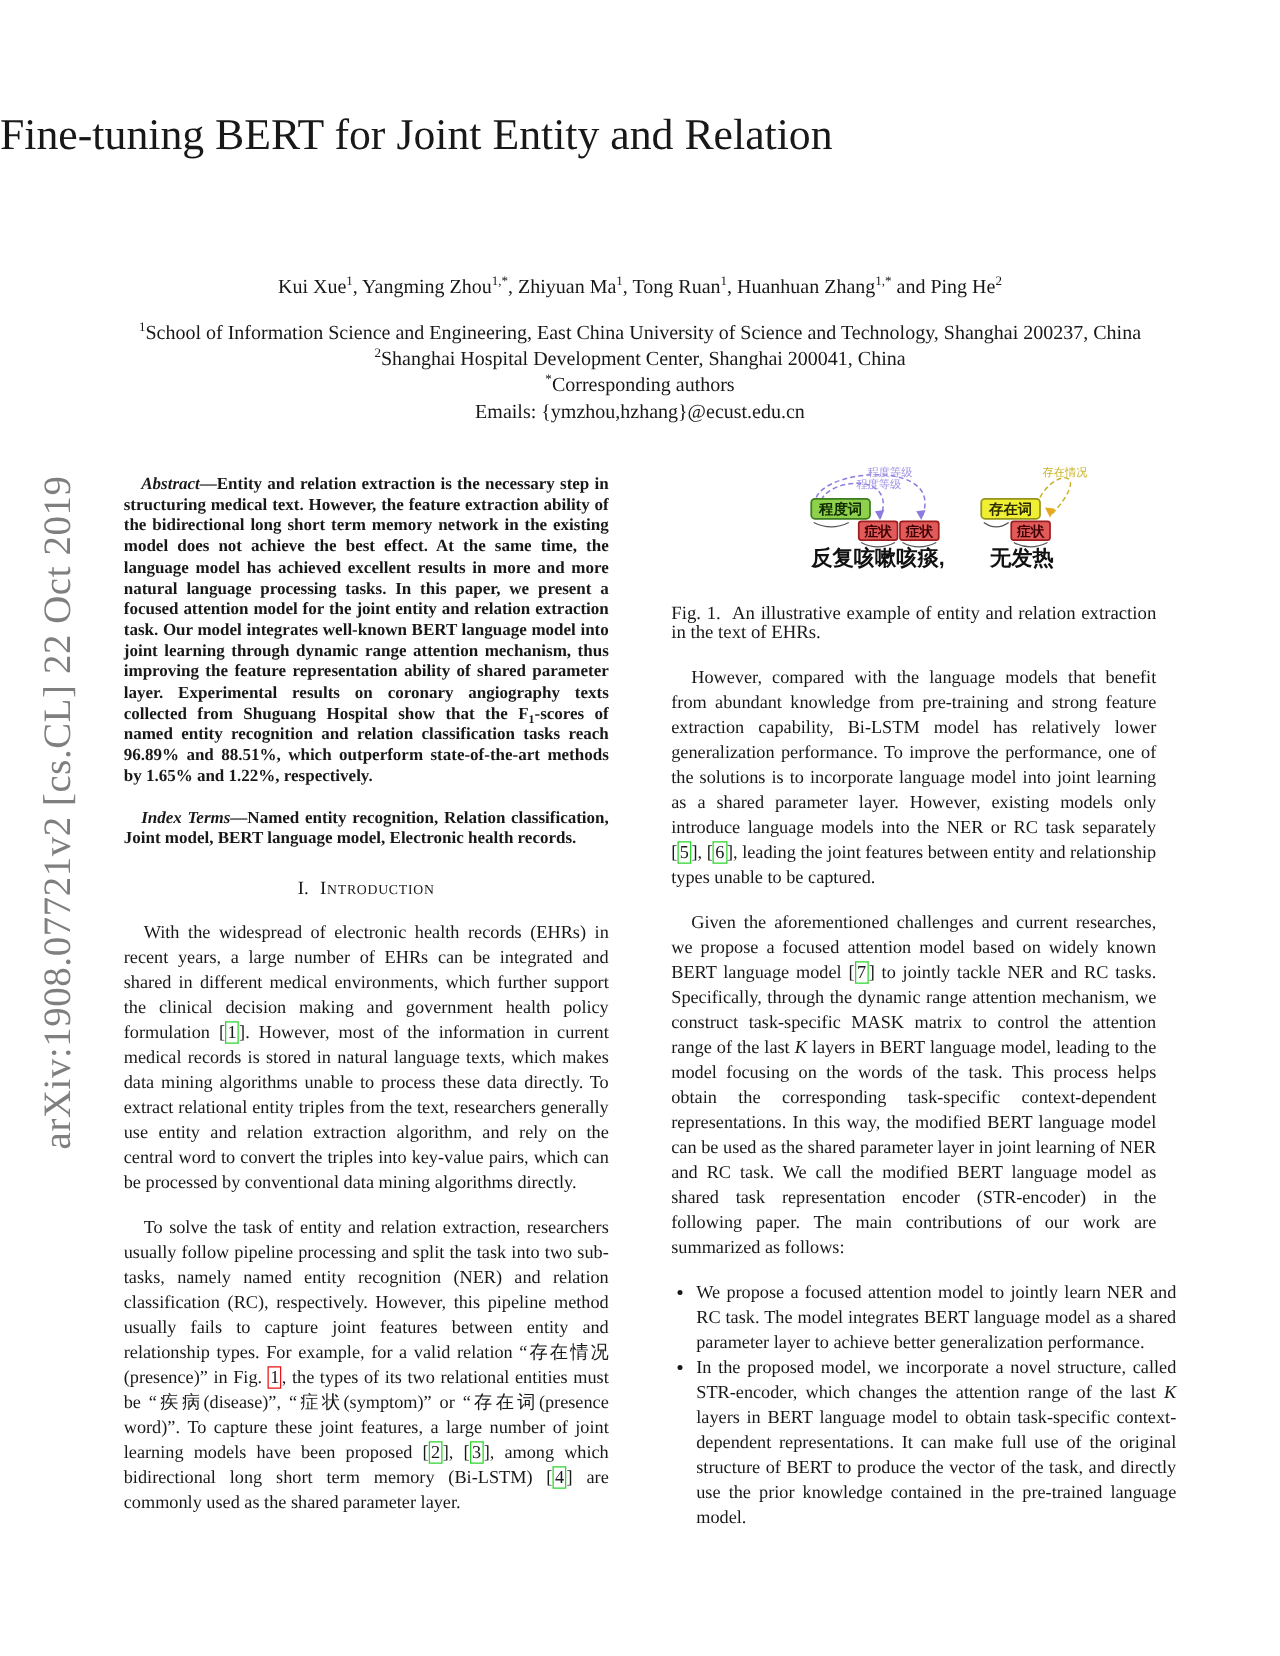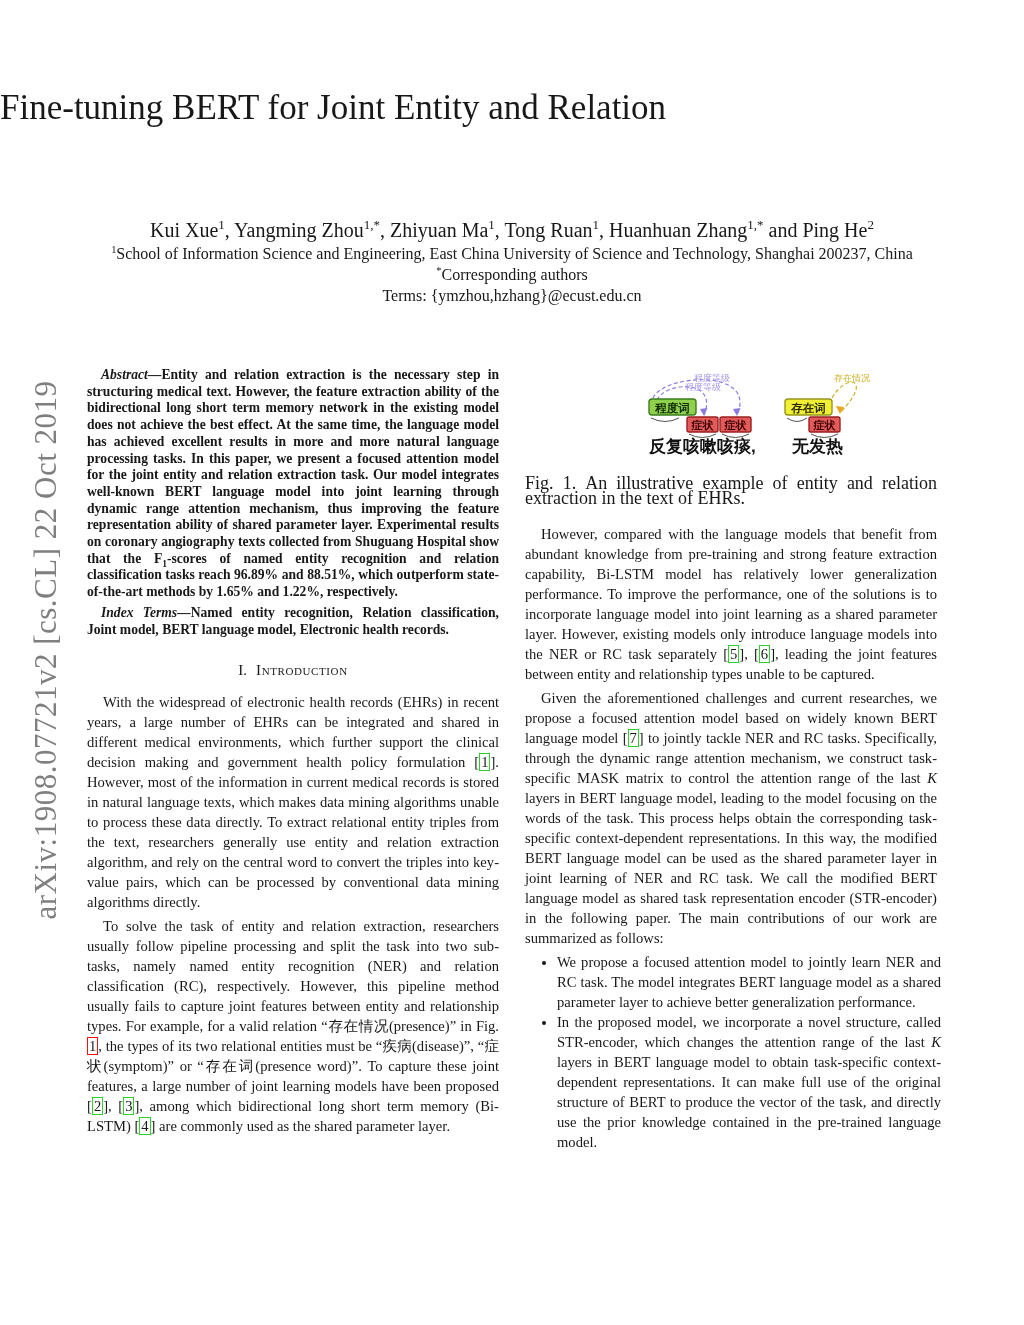--- a/index.html
+++ b/index.html
@@ -10,61 +10,62 @@
   .watermark{
     position:absolute;top:650px;left:46px;
     transform:translate(-50%,-50%) rotate(-90deg);
     white-space:nowrap;font-size:31px;color:#7f7f7f;letter-spacing:0.5px;
   }
   h1.title{
     position:absolute;top:84px;left:0;width:100%;margin:0;
     text-align:left;font-size:35px;font-weight:400;line-height:48px;
   }
   .front{position:absolute;top:218px;left:0;width:100%;text-align:center;}
-  .front .authors{font-size:20px;line-height:24px;margin-bottom:1px;}
+  .front .authors{font-size:16px;line-height:24px;margin-bottom:14px;}
   .front .affil{font-size:16px;line-height:21px;}
   .sup{vertical-align:super;font-size:65%;line-height:0;}
   .sub{vertical-align:sub;font-size:70%;line-height:0;}
   .bi{font-style:italic;}
   .it{font-style:italic;}
   .zh{font-style:normal;}
   .col{position:absolute;width:420px;text-align:justify;}
   .col-left{left:83px;top:363px;}
   .col-right{left:521px;top:368px;}
-  p{margin:4px;}
+  p{margin:16px;}
   p.abstract{font-weight:bold;font-size:13.6px;line-height:16.7px;text-indent:14px;}
   h2.section{
     margin:24px 0 13px;text-align:center;font-weight:400;font-size:15px;
   }
   h2.section .num{margin-right:9px;}
   h2.section .sc{font-variant:small-caps;letter-spacing:0.6px;}
   p.body, li.body{font-size:14.6px;line-height:20px;text-indent:16px;}
   .cg{border:1.5px solid #2bd42b;padding:0 1px;}
   .cr{border:1.5px solid #ee1212;padding:0 1px;}
   .figure{margin:4px 0 8px 112px;width:250px;height:96px;}
-  p.caption{font-size:18px;line-height:14.6px;text-align:justify;text-indent:0;margin-bottom:19px;}
+  p.caption{font-size:15px;line-height:14.6px;text-align:justify;text-indent:0;margin-bottom:19px;}
   p.caption .lbl{margin-right:9px;}
   ul.contrib{margin:1px 0 6px;padding-left:36px;list-style:disc outside;}
   ul.contrib li{text-indent:0;padding-left:0;margin:0;text-align:justify;}
   svg text{font-family:"Liberation Sans","DejaVu Sans",sans-serif;}
   svg .boxlabel{font-weight:bold;}
   svg .sentence{font-weight:600;fill:#111;}
 </style>
 </head>
 <body>
 
 <div class="watermark">arXiv:1908.07721v2  [cs.CL]  22 Oct 2019</div>
 
 <h1 class="title"><span>Fine-tuning BERT for Joint Entity and Relation</span><br></h1>
 
 <div class="front">
   <div class="authors"><span>Kui Xue</span><span class="sup">1</span><span>, Yangming Zhou</span><span class="sup">1,*</span><span>, Zhiyuan Ma</span><span class="sup">1</span><span>, Tong Ruan</span><span class="sup">1</span><span>, Huanhuan Zhang</span><span class="sup">1,*</span><span> and Ping He</span><span class="sup">2</span></div>
   <div class="affil"><span class="sup">1</span><span>School of Information Science and Engineering, East China University of Science and Technology, Shanghai 200237, China</span></div>
+  <div class="affil"><span class="sup">2</span><span>Shanghai Hospital Development Center, Shanghai 200041, China</span></div>
   <div class="affil"><span class="sup">*</span><span>Corresponding authors</span></div>
-  <div class="affil"><span>Terms: {ymzhou,hzhang}@ecust.edu.cn</span></div>
+  <div class="affil"><span>Emails: {ymzhou,hzhang}@ecust.edu.cn</span></div>
 </div>
 
 <div class="col col-left">
   <p class="abstract"><span class="bi">Abstract</span><span>—Entity and relation extraction is the necessary step in structuring medical text. However, the feature extraction ability of the bidirectional long short term memory network in the existing model does not achieve the best effect. At the same time, the language model has achieved excellent results in more and more natural language processing tasks. In this paper, we present a focused attention model for the joint entity and relation extraction task. Our model integrates well-known BERT language model into joint learning through dynamic range attention mechanism, thus improving the feature representation ability of shared parameter layer. Experimental results on coronary angiography texts collected from Shuguang Hospital show that the F</span><span class="sub">1</span><span>-scores of named entity recognition and relation classification tasks reach 96.89% and 88.51%, which outperform state-of-the-art methods by 1.65% and 1.22%, respectively.</span></p>
   <p class="abstract"><span class="bi">Index Terms</span><span>—Named entity recognition, Relation classification, Joint model, BERT language model, Electronic health records.</span></p>
   <h2 class="section"><span class="num">I.</span><span class="sc">Introduction</span></h2>
   <p class="body"><span>With the widespread of electronic health records (EHRs) in recent years, a large number of EHRs can be integrated and shared in different medical environments, which further support the clinical decision making and government health policy formulation [</span><span class="cg">1</span><span>]. However, most of the information in current medical records is stored in natural language texts, which makes data mining algorithms unable to process these data directly. To extract relational entity triples from the text, researchers generally use entity and relation extraction algorithm, and rely on the central word to convert the triples into key-value pairs, which can be processed by conventional data mining algorithms directly.</span></p>
   <p class="body"><span>To solve the task of entity and relation extraction, researchers usually follow pipeline processing and split the task into two sub-tasks, namely named entity recognition (NER) and relation classification (RC), respectively. However, this pipeline method usually fails to capture joint features between entity and relationship types. For example, for a valid relation “</span><span class="zh">存在情况</span><span>(presence)” in Fig. </span><span class="cr">1</span><span>, the types of its two relational entities must be “</span><span class="zh">疾病</span><span>(disease)”, “</span><span class="zh">症状</span><span>(symptom)” or “</span><span class="zh">存在词</span><span>(presence word)”. To capture these joint features, a large number of joint learning models have been proposed [</span><span class="cg">2</span><span>], [</span><span class="cg">3</span><span>], among which bidirectional long short term memory (Bi-LSTM) [</span><span class="cg">4</span><span>] are commonly used as the shared parameter layer.</span></p>
 </div>
 

